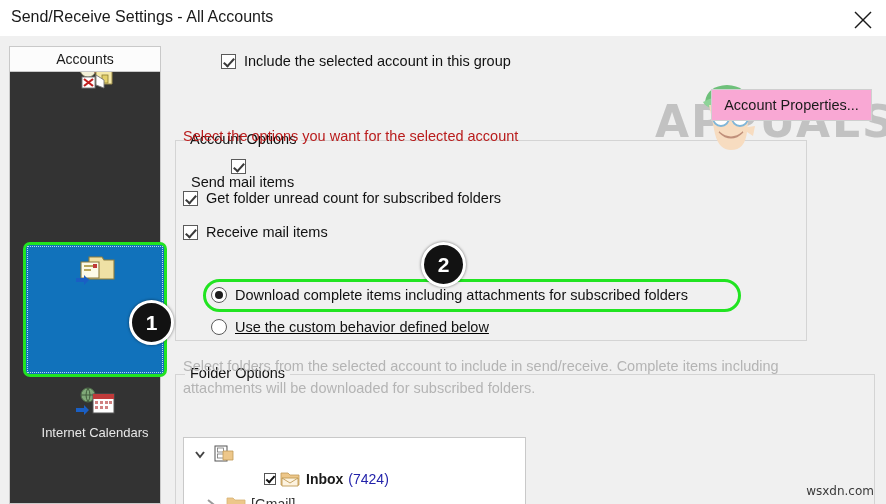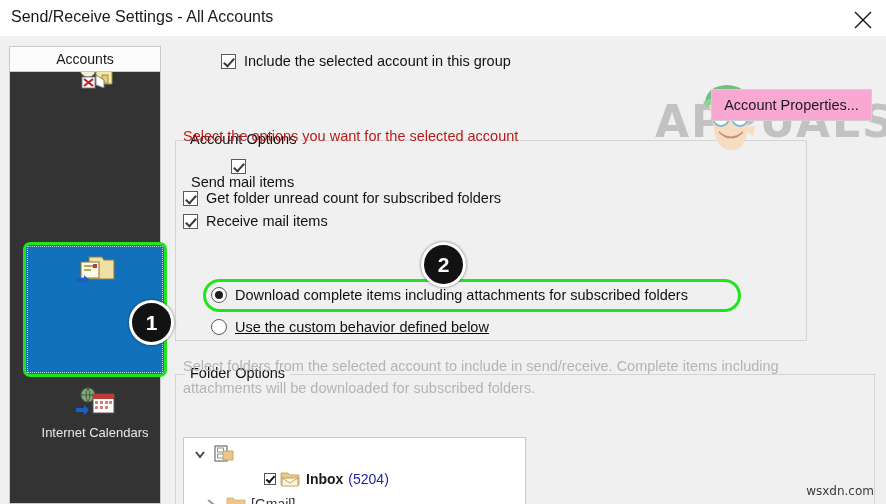--- a/index.html
+++ b/index.html
@@ -457,21 +457,21 @@
     <div class="opt-row" style="left:183px; top:123px;flex-direction:column;">
       <div class="chk checked"></div>
       <div class="row-label">Send mail items</div>
     </div>
 
     <div class="opt-row" style="left:183px; top:154px;">
       <div class="chk checked"></div>
       <div class="row-label">Get folder unread count for subscribed folders</div>
     </div>
 
-    <div class="opt-row" style="left:183px; top:177px;">
+    <div class="opt-row" style="left:183px; top:188px;">
       <div class="chk checked"></div>
       <div class="row-label">Receive mail items</div>
     </div>
 
     <div class="opt-row" style="left:211px; top:251px;">
       <div class="radio selected"></div>
       <div class="row-label">Download complete items including attachments for subscribed folders</div>
     </div>
     <div id="radio-highlight"></div>
 
@@ -509,21 +509,21 @@
       <div class="tree-row" style="top:28px; left:36px;padding-left:44px;">
         <span class="tree-chk checked"></span>
         <span style="display:flex;align-items:center;">
           <svg width="22" height="17" viewBox="0 0 22 17">
             <path d="M2 3 L9 3 L11 5 L20 5 L20 15 L2 15 Z" fill="#edc78a" stroke="#c09b56" stroke-width="0.8"></path>
             <path d="M3 8 L19 8 L19 16 L3 16 Z" fill="#fdf3e0" stroke="#c09b56" stroke-width="0.9"></path>
             <path d="M3 8 L11 13 L19 8" stroke="#c09b56" stroke-width="0.9" fill="none"></path>
           </svg>
         </span>
         <span class="tree-label bold">Inbox</span>
-        <span class="tree-count">(5204)</span>
+        <span class="tree-count">(7424)</span>
       </div>
 
       <div class="tree-row" style="top:53px; left:18px;">
         <span class="tree-arrow">
           <svg width="12" height="12" viewBox="0 0 12 12">
               <path d="M4 2 L9 6 L4 10" stroke="#9a9a9a" stroke-width="2" fill="none"></path>
             </svg>
         </span>
         <span style="margin-left:8px;display:flex;align-items:center;">
           <svg width="20" height="16" viewBox="0 0 20 16">

